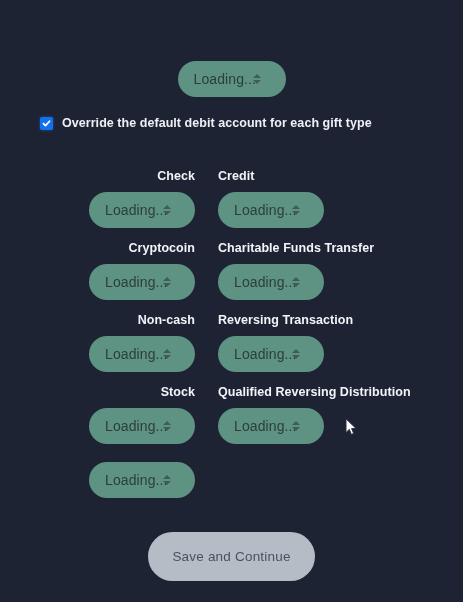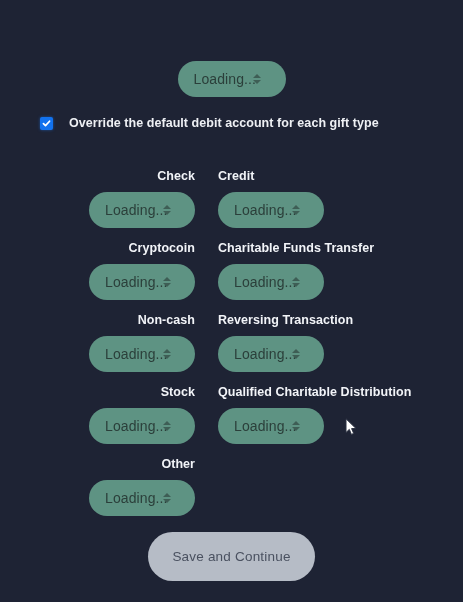--- a/index.html
+++ b/index.html
@@ -101,21 +101,21 @@
     width: 108px;
   }
 
   
   .checkbox-row {
     position: absolute;
     left: 40px;
     top: 116px;
     display: flex;
     align-items: center;
-    gap: 16px;
+    gap: 9px;
     cursor: pointer;
   }
   .checkbox-box {
     width: 13px;
     height: 13px;
     border-radius: 2px;
     background: #1272ee;
     display: flex;
     align-items: center;
     justify-content: center;
@@ -299,34 +299,33 @@
         <div class="gift-label">Stock</div>
         <div class="select-pill">
           <span class="pill-text">Loading...</span>
           <span class="chevrons">
               <span class="chev up"></span>
               <span class="chev down"></span>
             </span>
         </div>
       </div>
       <div class="gift-cell right">
-        <div class="gift-label">Qualified Charitable Distribution</div>
-        <div class="select-pill">
-          <span class="pill-text">Loading...</span>
-          <span class="chevrons">
-              <span class="chev up"></span>
-              <span class="chev down"></span>
-            </span>
-        </div>
-      </div>
-    </div>
-
-    <div class="gift-row">
-      <div class="gift-cell left">
-        <div class="gift-label">Other</div>
+        <div class="gift-label">Qualified Reversing Distribution</div>
+        <div class="select-pill">
+          <span class="pill-text">Loading...</span>
+          <span class="chevrons">
+              <span class="chev up"></span>
+              <span class="chev down"></span>
+            </span>
+        </div>
+      </div>
+    </div>
+
+    <div class="gift-row">
+      <div class="gift-cell left">
         <div class="select-pill">
           <span class="pill-text">Loading...</span>
           <span class="chevrons">
               <span class="chev up"></span>
               <span class="chev down"></span>
             </span>
         </div>
       </div>
     </div>
 

